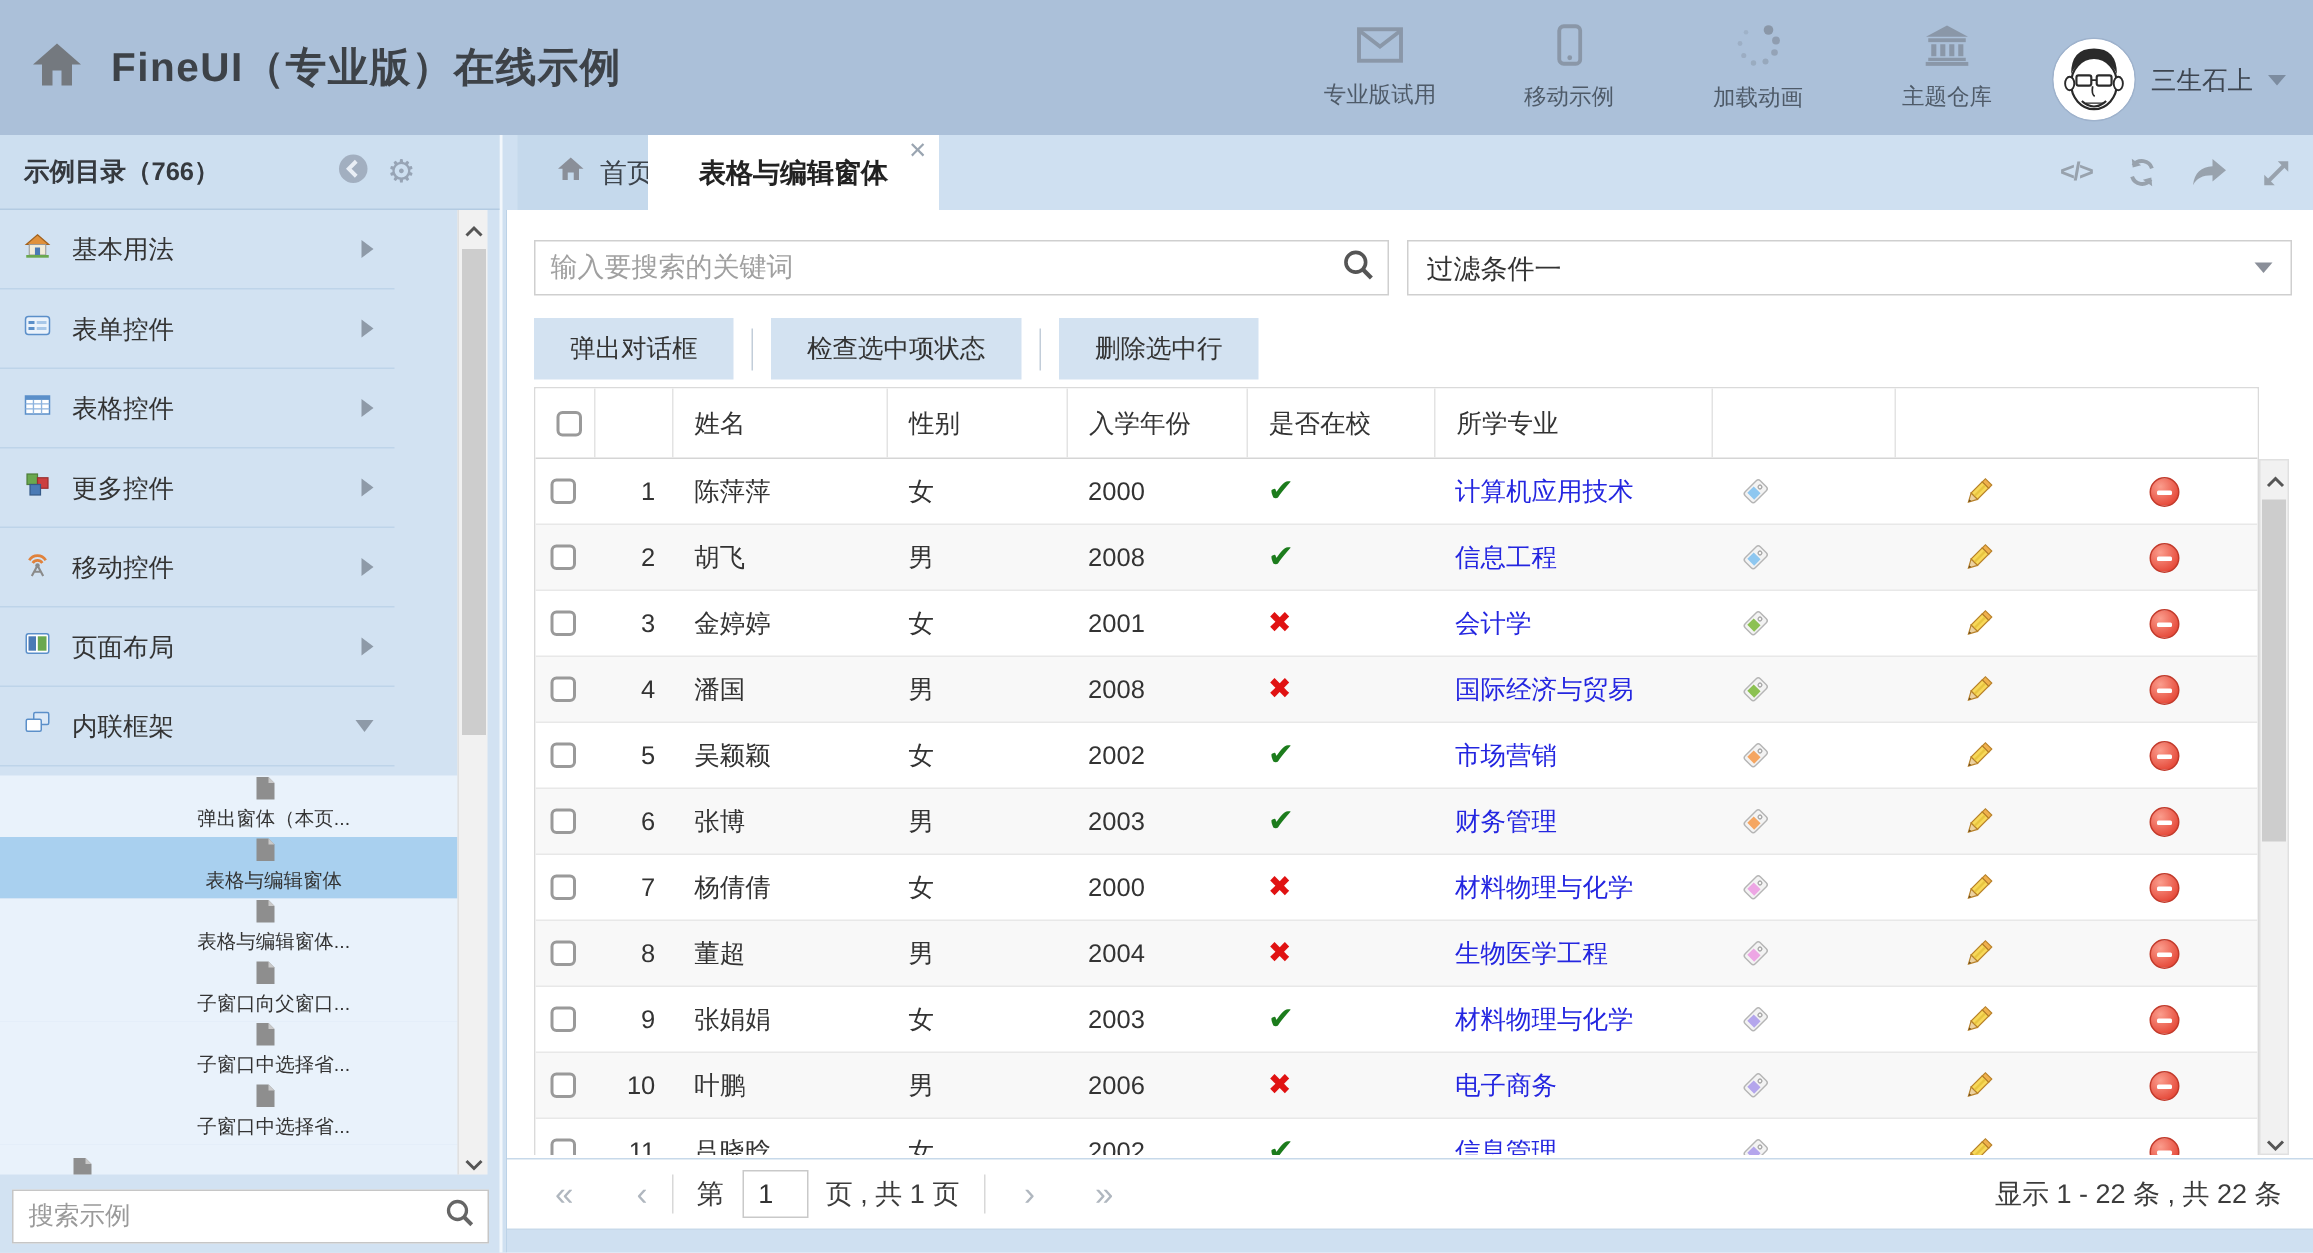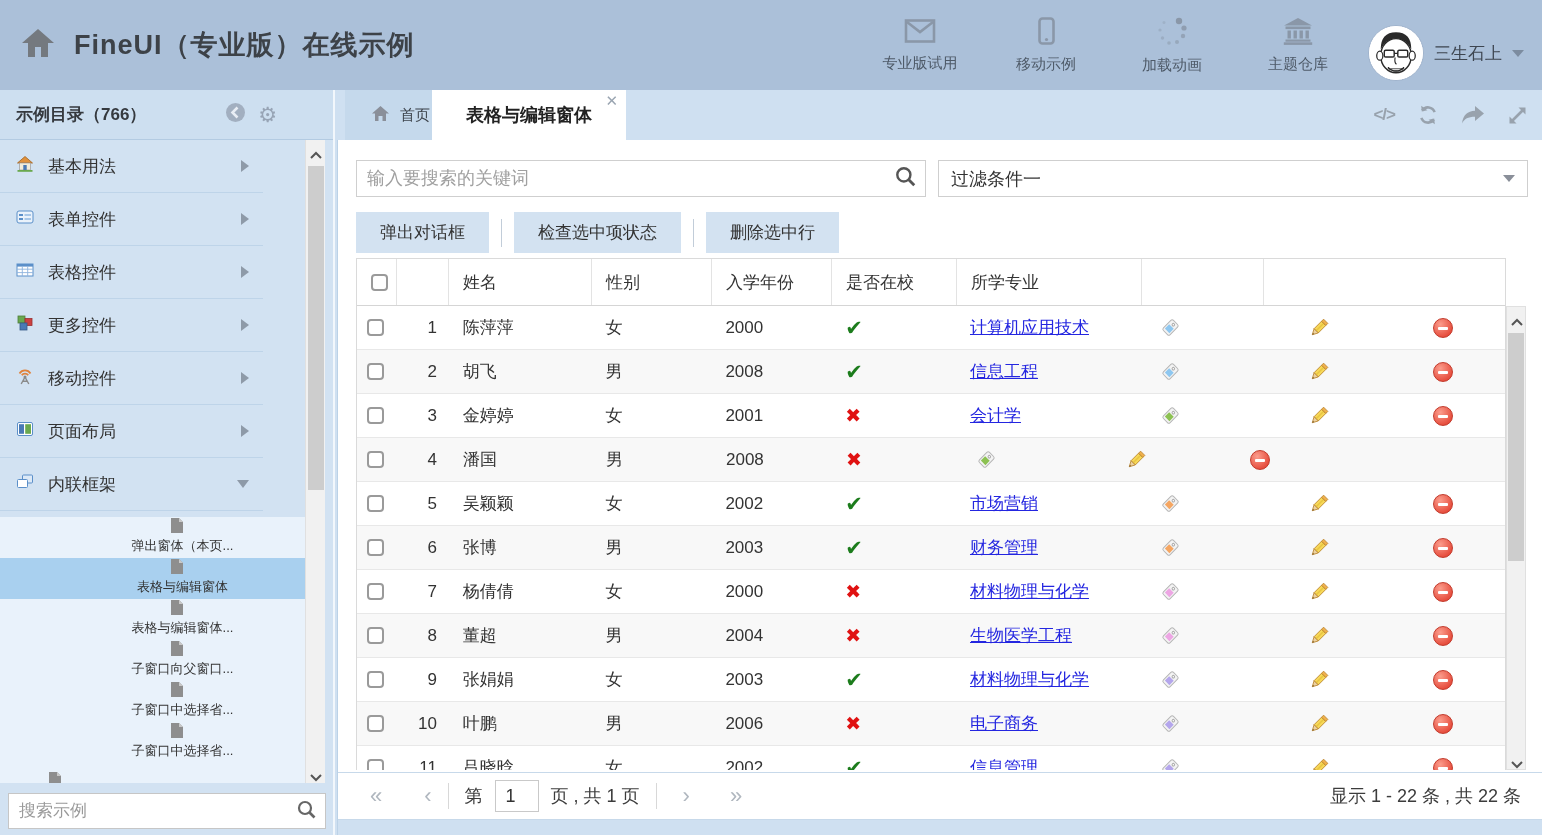--- a/index.html
+++ b/index.html
@@ -50,21 +50,21 @@
     border:1px solid #c6c6c6; display:flex; align-items:center; }
   .sb-search input { flex:1; border:none; outline:none; font-size:17px; color:#333; padding:0 8px 0 10px; background:transparent; }
   .sb-search input::placeholder { color:#9a9a9a; }
   .mag { margin-right:8px; }
 
   
   .main { position:absolute; left:337px; top:90px; width:1205px; height:745px; }
   .tabbar { position:relative; height:50px; background:#cfe0f1; }
   .tab { position:absolute; top:0; height:50px; display:flex; align-items:center; cursor:pointer; }
   .tab-home { left:8px; padding:0 26px; background:#c5d9ec; }
-  .tab-home .txt { font-size:15px; color:#3c434b; margin-left:10px;font-family:Liberation Serif, serif; }
+  .tab-home .txt { font-size:18px; color:#3c434b; margin-left:10px;font-family:Liberation Serif, serif; }
   .tab-active { left:95px; padding:0 34px; background:#fff; }
   .tab-active .txt { font-size:18px; font-weight:bold; color:#222; }
   .tab-close { position:absolute; right:8px; top:3px; font-size:15px; font-weight:bold; color:#9aa5b1; cursor:pointer; line-height:1; }
   .tab-tools { position:absolute; right:14px; top:0; height:50px; display:flex; align-items:center; gap:22px; }
   .tool-ic { cursor:pointer; display:flex; align-items:center; }
   .code-glyph { font-size:17px; font-weight:bold; color:#98a2ad; letter-spacing:-1px; }
 
   .content { position:absolute; left:0; top:50px; width:1205px; height:695px; background:#fff; border-left:1px solid #bcd2e7; }
 
   
@@ -96,21 +96,21 @@
   .c-gender { width:120px; }
   .c-year { width:120px; }
   .c-school { width:125px; }
   .c-major { width:185px; }
   .c-group { width:118px; padding-left:20px; }
   .c-edit { width:122px; justify-content:center; padding-left:0; }
   .c-del { width:125px; justify-content:center; padding-left:0; }
   .checkbox { width:17px; height:17px; border:2px solid #9a9a9a; border-radius:4px; background:#fff; display:inline-block; cursor:pointer; }
   .check-icon { color:#1c7c1c; font-size:21px; font-weight:bold; }
   .x-icon { color:#e01212; font-size:19px; font-weight:bold; }
-  .major-link { color:#2426e0; text-decoration:underline; cursor:pointer; }
+  .major-link { color:#2426e0; cursor:pointer; }
   .del-icon { width:20px; height:20px; border-radius:50%; position:relative; cursor:pointer;
     background:radial-gradient(circle at 35% 30%, #fb9d8d, #e64c3c 75%); border:1px solid #c23a2b; }
   .del-icon::after { content:""; position:absolute; left:4px; top:8px; width:10px; height:3px; background:#fff; border-radius:1px; }
 
   
   .tbl-scroll { position:absolute; left:1168px; top:166px; width:20px; height:464px; background:#f1f1f1; border:1px solid #e0e0e0; }
   .tbl-scroll .thumb { position:absolute; left:1px; top:26px; width:16px; height:228px; background:#cdcdcd; }
 
   
   .pager { position:absolute; left:0; top:632px; width:1205px; height:48px; background:#fff;
@@ -559,20 +559,23 @@
             <div class="td c-check">
               <span class="checkbox"></span>
             </div>
             <div class="td c-num">4</div>
             <div class="td c-name">潘国</div>
             <div class="td c-gender">男</div>
             <div class="td c-year">2008</div>
             <div class="td c-school">
               <span class="x-icon">✖</span>
             </div>
+            <div class="td c-major">
+              <a class="major-link">国际经济与贸易</a>
+            </div>
             <div class="td c-group">
               <svg width="19" height="19" viewBox="0 0 20 20">
   <g transform="rotate(45 10 10)">
     <rect x="5" y="2.5" width="10" height="15" rx="2" fill="#f3f3f3" stroke="#b5b5b5"></rect>
     <circle cx="10" cy="5.8" r="1.3" fill="#fff" stroke="#aaa"></circle>
     <rect x="6.6" y="8.6" width="6.8" height="6.4" fill="#8cc152"></rect>
   </g>
               </svg>
             </div>
             <div class="td c-edit">

